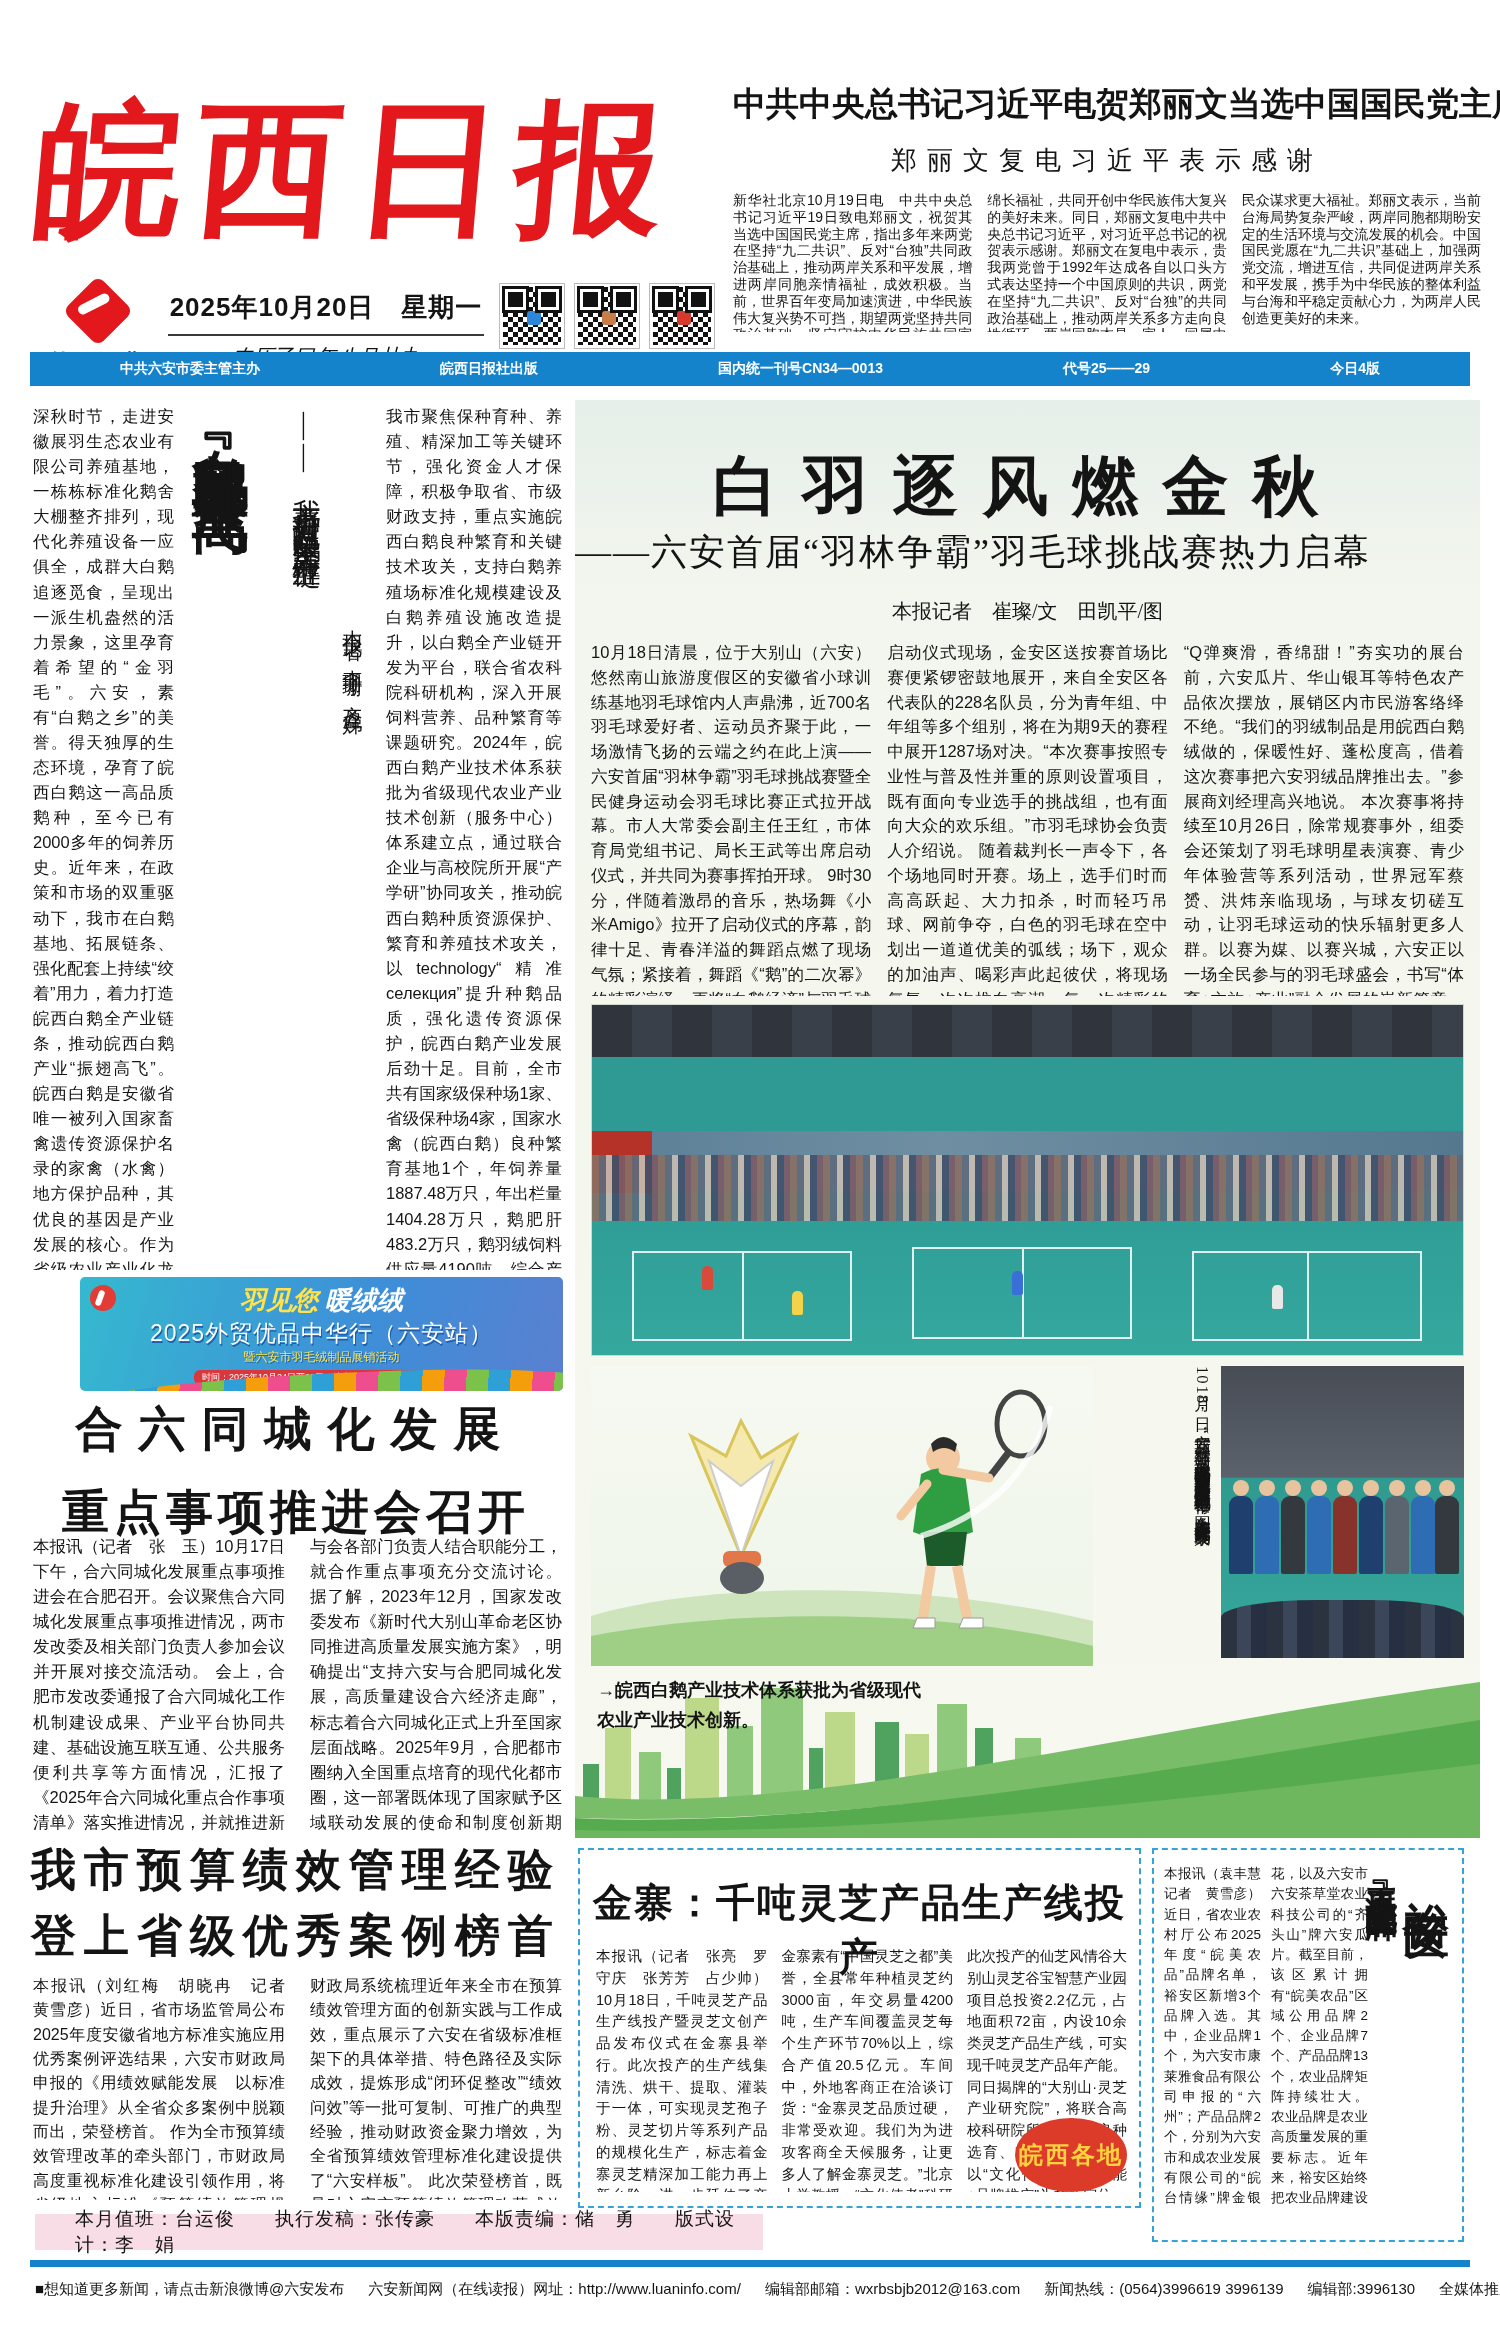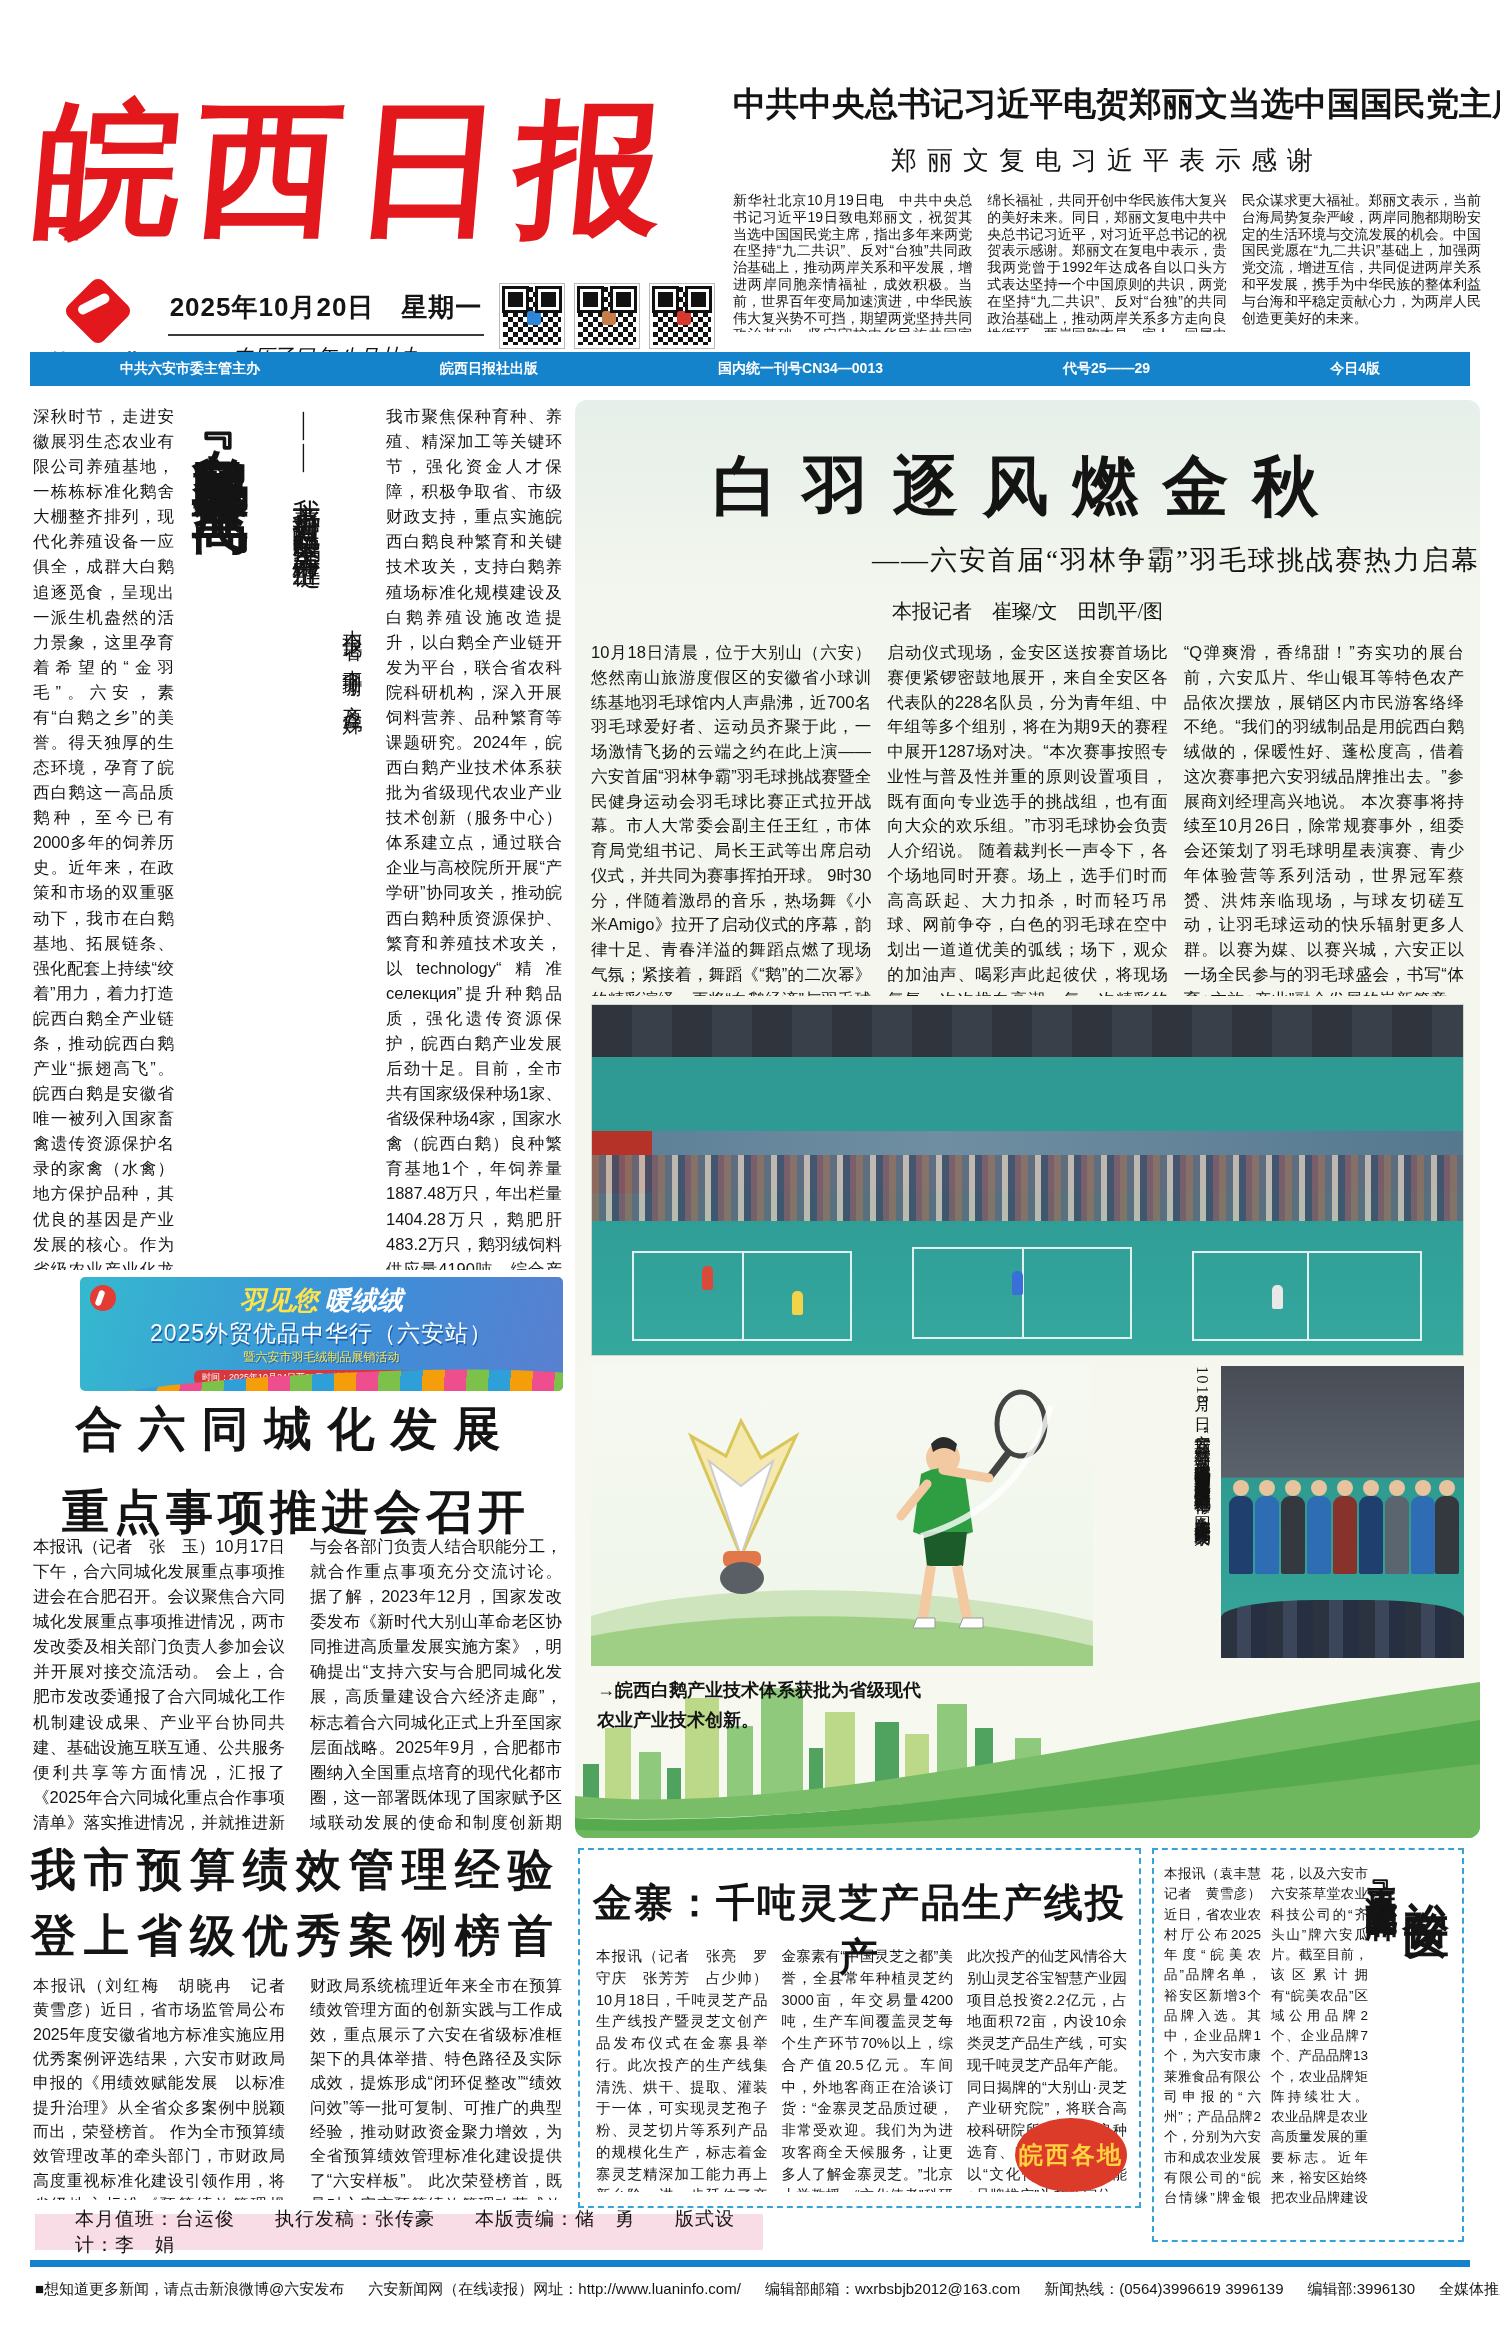--- a/index.html
+++ b/index.html
@@ -74,26 +74,26 @@
 
   
   .b-head{left:30px;top:1840px;width:532px;text-align:center;
           font-family:"Liberation Serif","DejaVu Serif",serif;font-weight:900}
   .b-l1{font-size:45px;letter-spacing:8px}
   .b-l2{font-size:45px;letter-spacing:8px;margin-top:6px}
   .bc1{left:33px;top:1974px;width:252px;height:226px;font-size:16px}
   .bc2{left:310px;top:1974px;width:252px;height:226px;font-size:16px}
 
   
-  .panel{left:575px;top:400px;width:905px;height:1438px;border-radius:12px;overflow:hidden;
+  .panel{left:575px;top:400px;width:905px;height:1438px;border-radius:0;overflow:hidden;
          background:linear-gradient(180deg,#e6efe9 0%,#f3f6ee 14%,#f7f8f0 100%)}
   .p-title{position:absolute;top:42px;width:100%;text-align:center;
            font-family:"Liberation Serif","DejaVu Serif",serif;font-weight:900;font-size:66px;letter-spacing:24px}
-  .p-sub{position:absolute;top:142px;width:100%;text-align:right;
-         font-family:"Liberation Serif","DejaVu Serif",serif;font-size:27px;letter-spacing:2px}
+  .p-sub{position:absolute;top:128px;width:100%;text-align:left;
+         font-family:"Liberation Serif","DejaVu Serif",serif;font-size:36px;letter-spacing:2px}
   .p-by{position:absolute;top:198px;width:100%;text-align:center;
         font-family:"Liberation Serif","DejaVu Serif",serif;font-size:20px}
   .p-cols{position:absolute;top:240px;left:16px;width:873px;display:flex;gap:16px}
   .p-col{flex:1;font-size:16.5px;line-height:1.5;text-align:justify;height:356px;overflow:hidden}
 
   
   .photo1{position:absolute;top:604px;left:16px;width:873px;height:352px;background:#2e9a93;overflow:hidden;border:1px solid #cfd8cc}
   .ph1-ceiling{position:absolute;top:0;left:0;right:0;height:52px;
                background:repeating-linear-gradient(90deg,#30343c 0 40px,#3a404a 40px 80px)}
   .ph1-banner{position:absolute;top:52px;left:0;right:0;height:74px;background:linear-gradient(90deg,#157a43,#1f9153 55%,#15713f);

